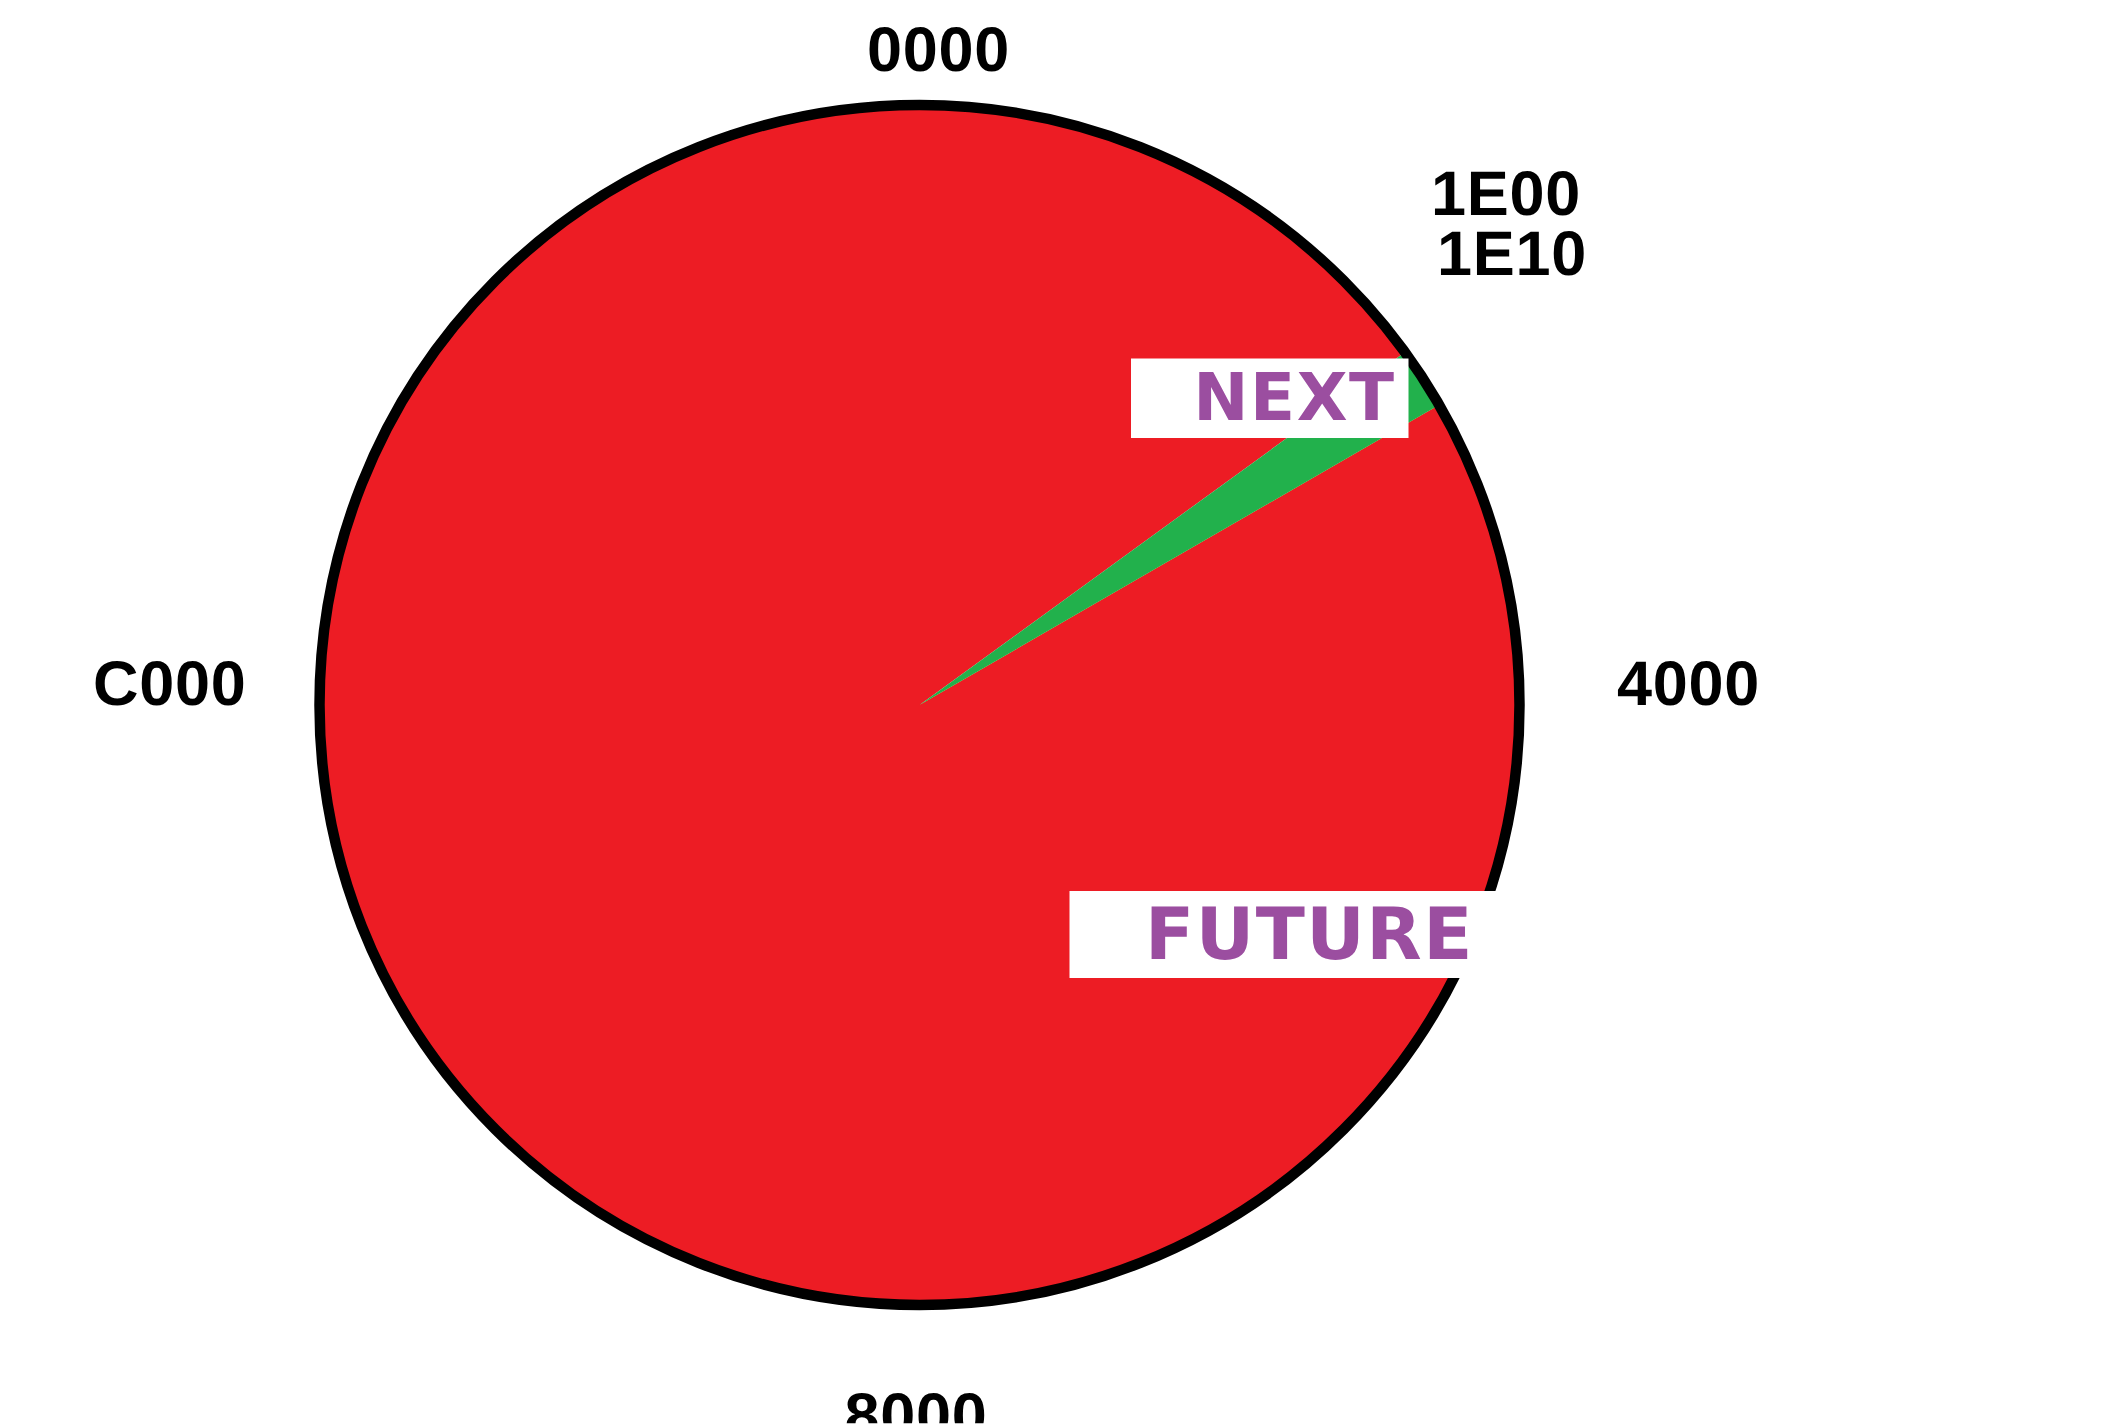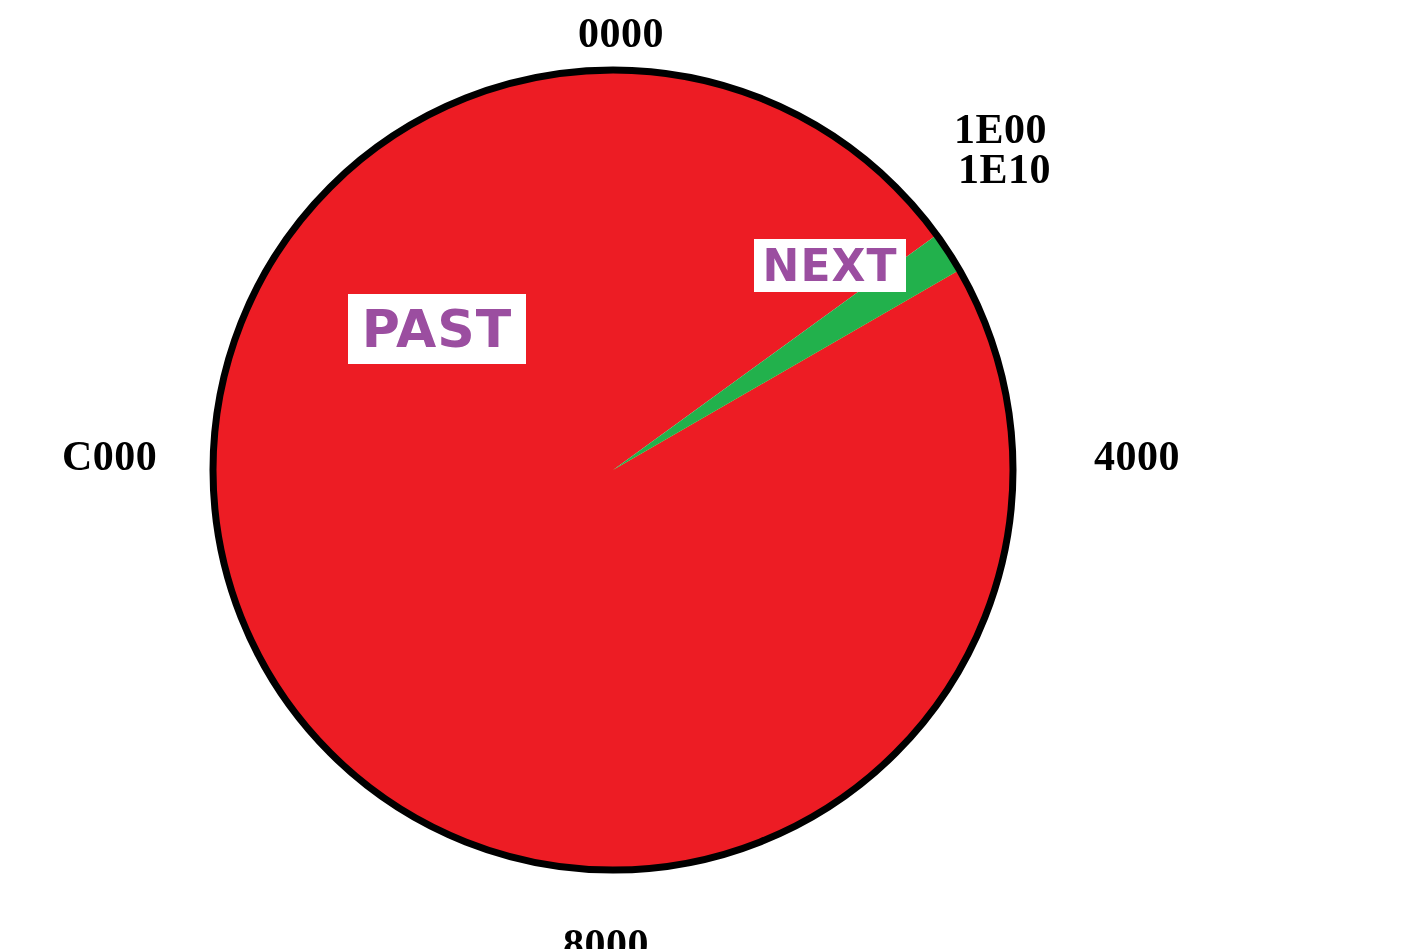--- a/index.html
+++ b/index.html
@@ -19,40 +19,41 @@
   }
   #wheel-svg {
     position: absolute;
     left: 0;
     top: 0;
     width: 1404px;
     height: 949px;
   }
   .tick-label {
     position: absolute;
-    font-family: Liberation Serif, serif;
+    font-family: Liberation Sans, sans-serif;
     font-weight: bold;
     font-size: 42px;
     color: #000000;
     white-space: nowrap;
     letter-spacing: 0.5px;
     line-height: 1;
   }
   .region-label {
     position: absolute;
     background: #ffffff;
     color: #9B4EA0;
     font-family: "DejaVu Sans", "Liberation Sans", sans-serif;
     font-weight: bold;
     white-space: nowrap;
     line-height: 1;
     display: flex;
     align-items: center;
     justify-content: center;
     letter-spacing: 1px;
+    padding-left: 33px;
   }
   #label-past {
     left: 348px;
     top: 294px;
     width: 178px;
     height: 70px;
     font-size: 52px;
   }
   #label-next {
     left: 754px;
@@ -64,21 +65,21 @@
   #label-future {
     left: 713px;
     top: 594px;
     width: 254px;
     height: 58px;
     font-size: 48px;
   }
   #label-0000 { left: 578px; top: 12px; }
   #label-1e00 { left: 954px; top: 108px; }
   #label-1e10 { left: 958px; top: 148px; }
-  #label-4000 { left: 1078px; top: 435px; margin-left: 16px; }
+  #label-4000 { left: 1078px; top: 435px; }
   #label-c000 { left: 62px; top: 435px; }
   #label-8000 { left: 563px; top: 923px; }
 </style>
 </head>
 <body>
 
 <div id="stage">
 
   <svg id="wheel-svg" viewBox="0 0 1404 949">
 
@@ -96,18 +97,18 @@
   <div class="tick-label" id="label-1e00">1E00</div>
 
   <div class="tick-label" id="label-1e10">1E10</div>
 
   <div class="tick-label" id="label-4000">4000</div>
 
   <div class="tick-label" id="label-8000">8000</div>
 
   <div class="tick-label" id="label-c000">C000</div>
 
-  <div class="region-label" id="label-past" style="color: rgb(155, 78, 160); background: rgb(255, 255, 255);">PAST</div>
 
   <div class="region-label" id="label-next" style="color: rgb(155, 78, 160); background: rgb(255, 255, 255);">NEXT</div>
 
+  <div class="region-label" id="label-future" style="color: rgb(155, 78, 160); background: rgb(255, 255, 255);">FUTURE</div>
 
 </div>
 
 </body></html>

